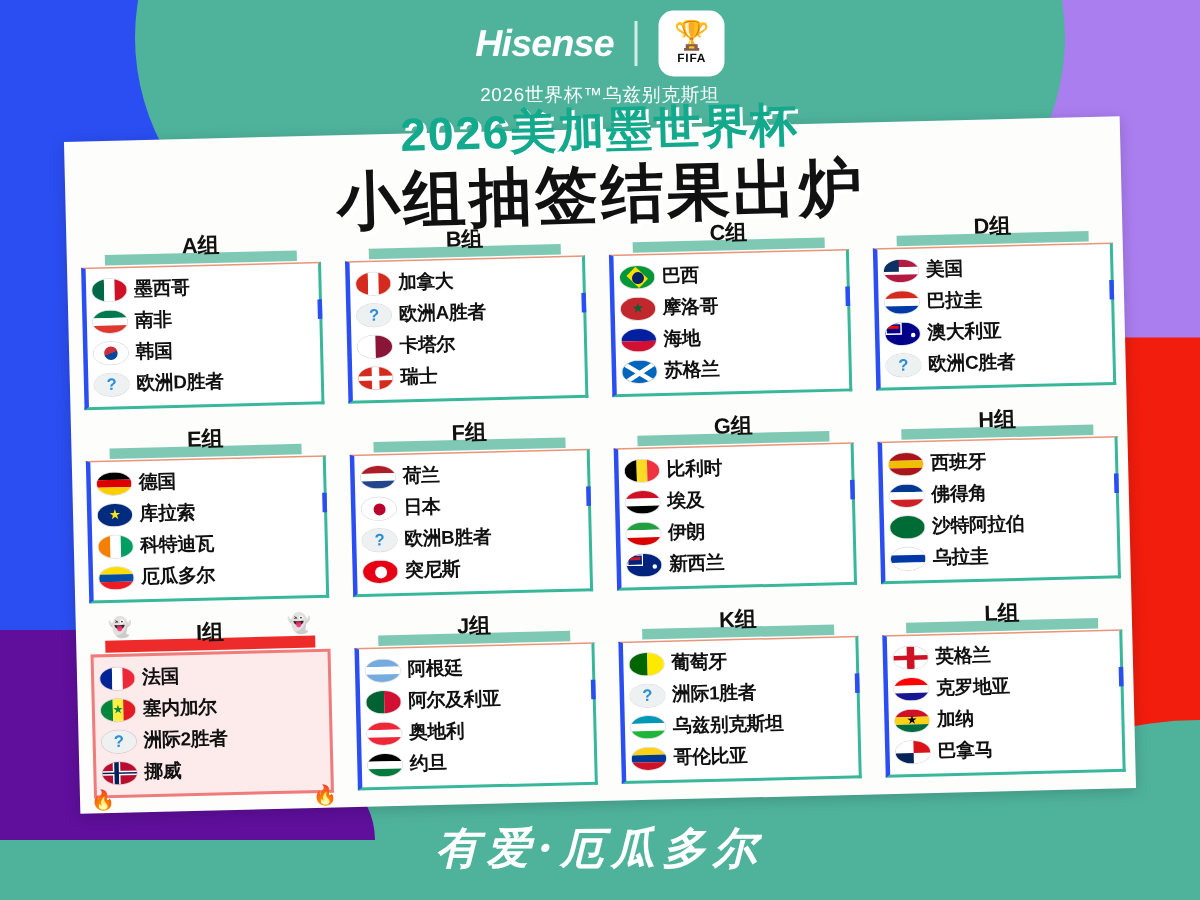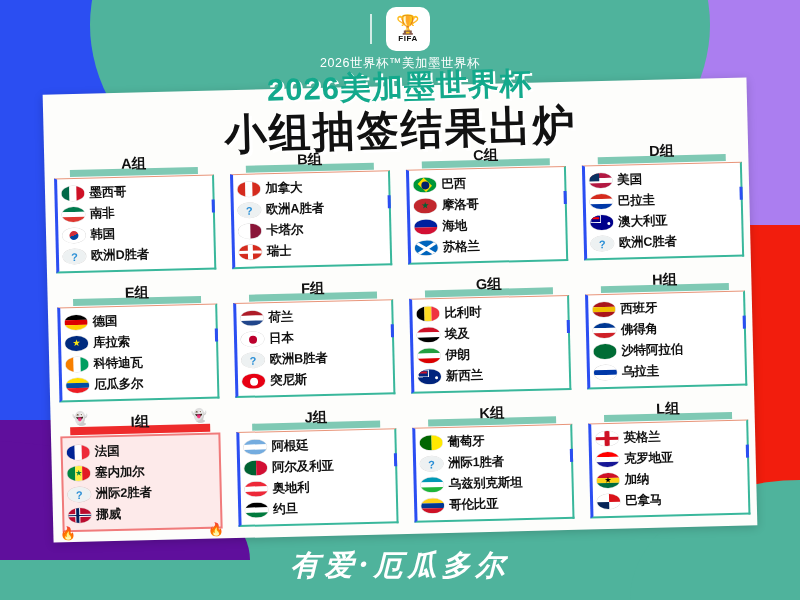--- a/index.html
+++ b/index.html
@@ -92,27 +92,28 @@
   <div class="bg-teal-blob"></div>
   <div class="bg-red"></div>
   <div class="bg-purple-bottom"></div>
   <div class="bg-teal-bottom"></div>
   <div class="bg-teal-bottom-curve"></div>
   <div class="bg-teal-corner"></div>
 </div>
 
 <div class="header">
   <div class="brandrow">
+    <div class="brand-logo">Hisense</div>
     <div class="brand-sep"></div>
     <div class="fifa-badge">
       <div class="cup">🏆</div>
       <div class="fifa">FIFA</div>
     </div>
   </div>
-  <div class="sponsor">2026世界杯™美加墨世界杯</div>
+  <div class="sponsor">2026世界杯™乌兹别克斯坦</div>
 </div>
 
 <div class="card"></div>
 
 <div class="titlewrap">
   <div>
     <span class="title-year">2026</span><span class="title-year cn">美加墨世界杯</span>
   </div>
   <div class="title-main">小组抽签结果出炉</div>
 </div>

